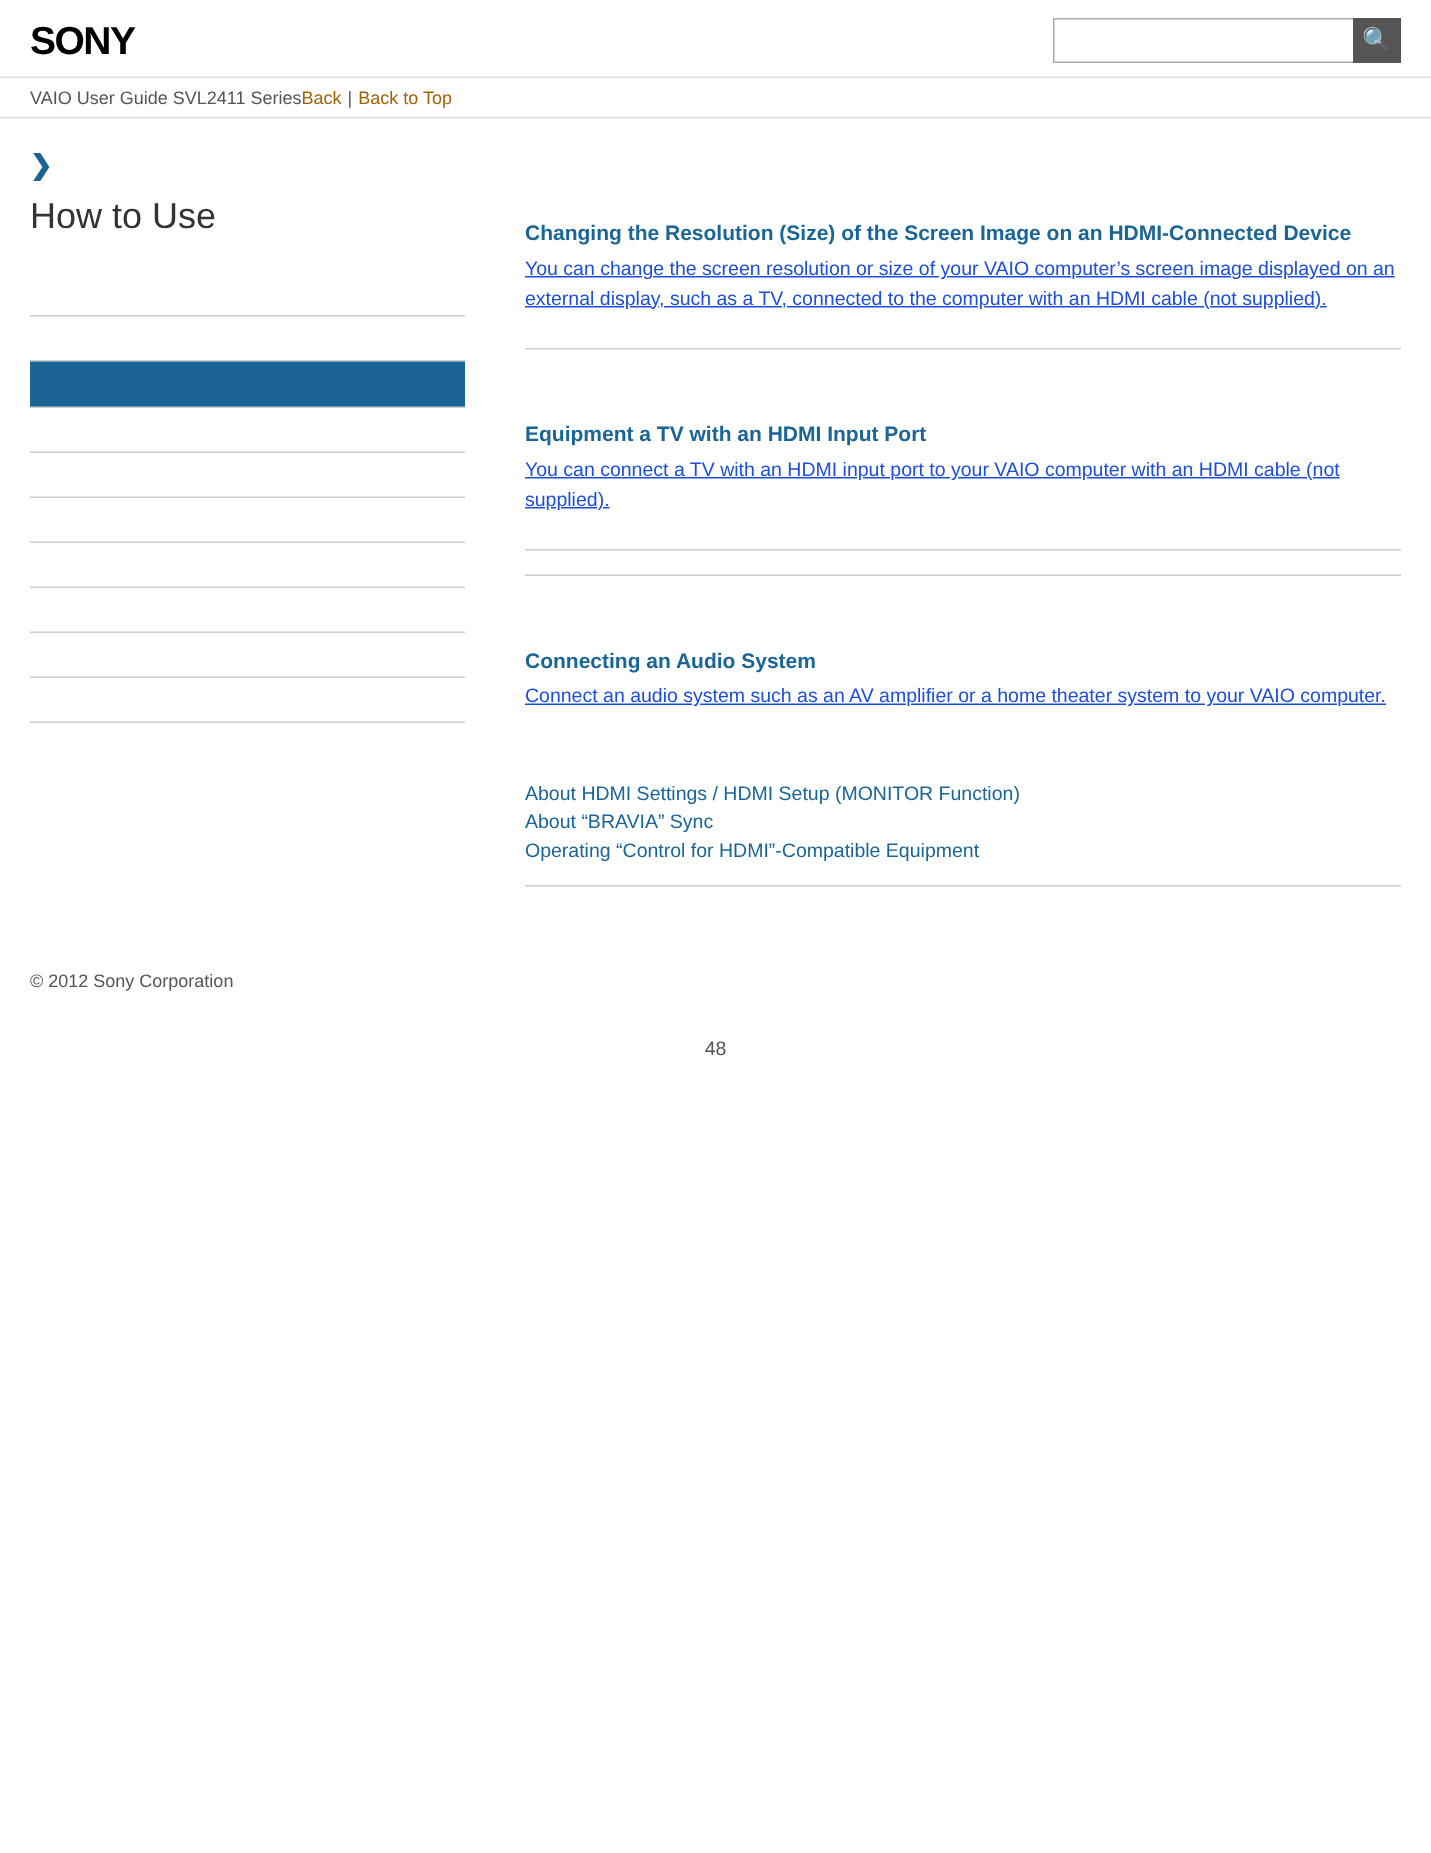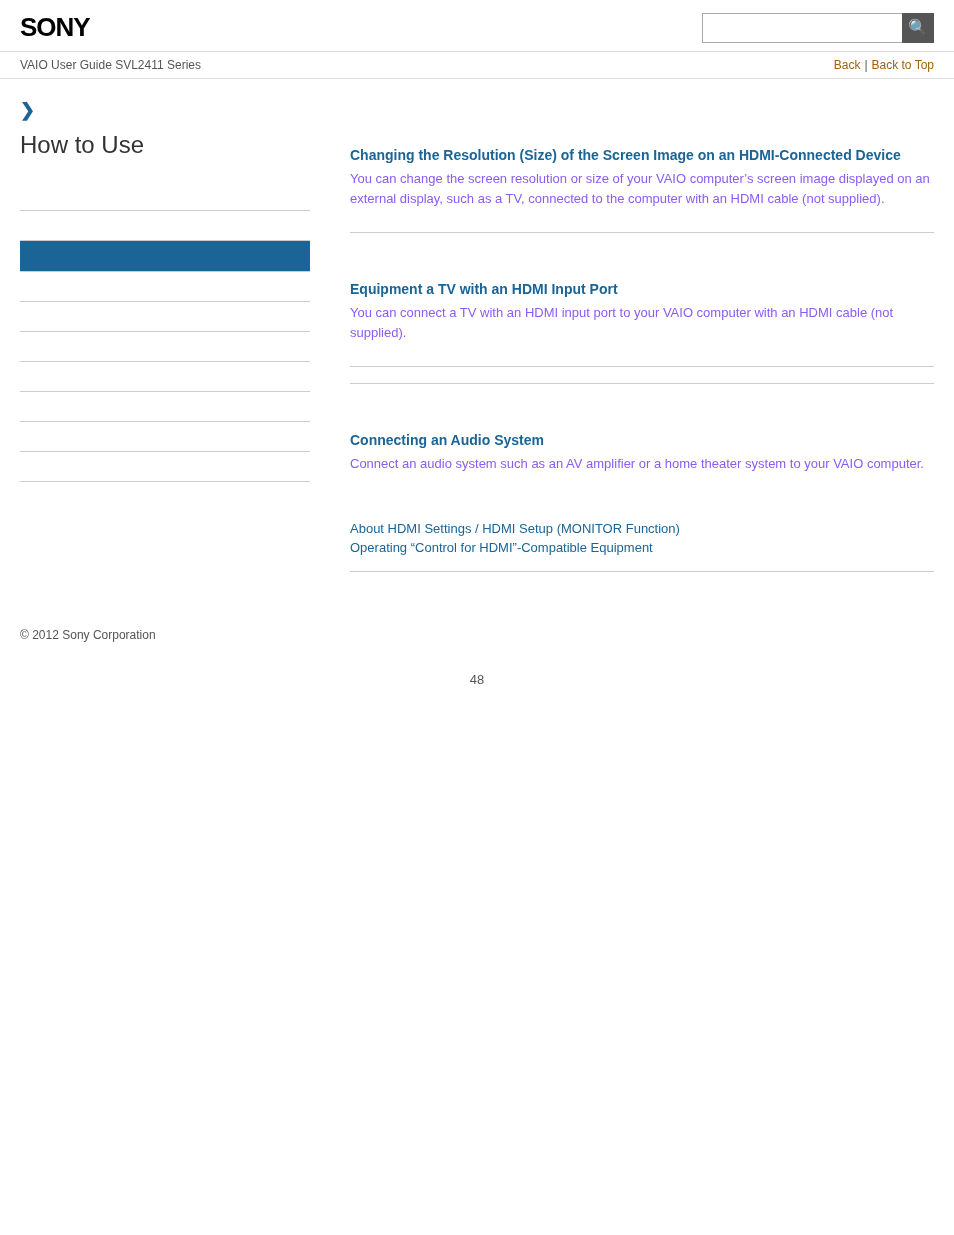--- a/index.html
+++ b/index.html
@@ -8,21 +8,21 @@
       font-size: 13px;
       color: #333;
       background: #fff;
       width: 954px;
       min-height: 1235px;
     }
 
     
     .header {
       display: flex;
-      align-items: center;
+      align-items: flex-start;
       justify-content: space-between;
       padding: 12px 20px 8px 20px;
       border-bottom: 1px solid #ddd;
     }
     .sony-logo {
       font-size: 26px;
       font-weight: 900;
       font-family: Arial Black, sans-serif;
       letter-spacing: -1px;
       color: #000;
@@ -50,21 +50,21 @@
       display: flex;
       align-items: center;
       justify-content: center;
       color: #fff;
       font-size: 16px;
     }
 
     
     .breadcrumb-bar {
       display: flex;
-      justify-content: space-between;
+      justify-content: flex-start;
       align-items: center;
       padding: 6px 20px;
       font-size: 12px;
       color: #555;
       border-bottom: 1px solid #e0e0e0;
     }
     .breadcrumb-links {
       display: flex;
       gap: 4px;
     }
@@ -140,22 +140,23 @@
     }
     .content-section h2 {
       font-size: 14px;
       font-weight: bold;
       color: #1a6496;
       margin-bottom: 6px;
       cursor: pointer;
     }
     .content-section p {
       font-size: 13px;
-      color: #8b5cf6;
+      color: #1d4ed8;
       line-height: 1.5;
+      text-decoration: underline;
     }
 
     .content-divider {
       border: none;
       border-top: 1px solid #ccc;
       margin: 16px 0;
     }
 
     .related-links {
       margin-top: 8px;
@@ -269,20 +270,21 @@
     <div class="content-section">
       <h2>Connecting an Audio System</h2>
       <p>Connect an audio system such as an AV amplifier or a home theater system to your VAIO computer.</p>
     </div>
 
     <br>
 
     
     <div class="related-links">
       <a href="#">About HDMI Settings / HDMI Setup (MONITOR Function)</a>
+      <a href="#">About “BRAVIA” Sync</a>
       <a href="#">Operating “Control for HDMI”-Compatible Equipment</a>
     </div>
 
     <hr class="content-divider">
 
   </div>
 </div>
 
 <div class="footer">
   <span>© 2012 Sony Corporation</span>

